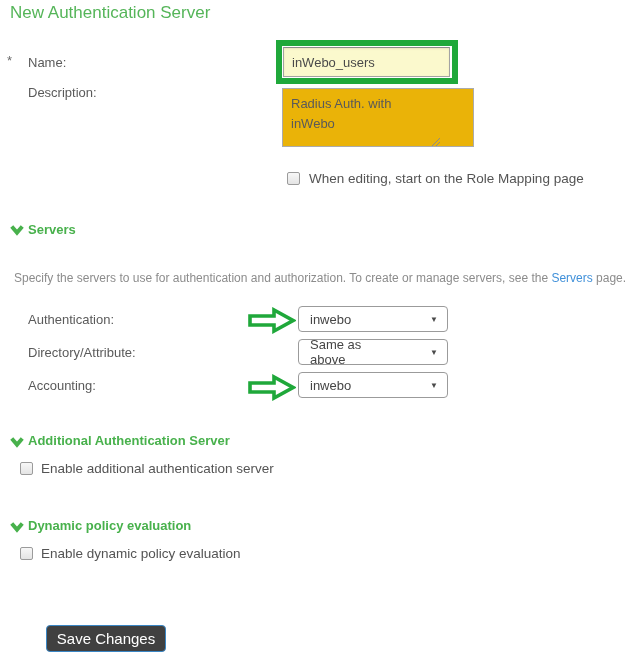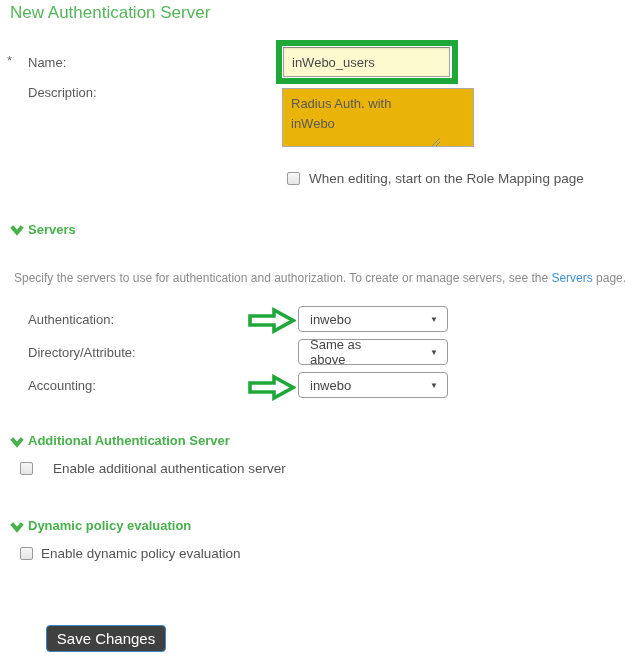--- a/index.html
+++ b/index.html
@@ -177,21 +177,21 @@
   <div class="abs select-box" style="left:298px; top:372px;">
     <span class="select-value">inwebo</span>
     <span class="select-caret">▼</span>
   </div>
 
   <svg class="abs section-chevron" style="left:10px; top:436px;" viewBox="0 0 16 12">
     <path d="M2 2 L8 9 L14 2" fill="none" stroke="#48b14c" stroke-width="4.5"></path>
   </svg>
   <div class="abs section-title" style="left:28px; top:433px;">Additional Authentication Server</div>
   <span class="abs checkbox" style="left:20px; top:462px;"></span>
-  <span class="abs cb-label" style="left:41px; top:461px;margin-left:12px;">Enable additional authentication server</span>
+  <span class="abs cb-label" style="left:41px; top:461px;">Enable additional authentication server</span>
 
   <svg class="abs section-chevron" style="left:10px; top:521px;" viewBox="0 0 16 12">
     <path d="M2 2 L8 9 L14 2" fill="none" stroke="#48b14c" stroke-width="4.5"></path>
   </svg>
   <div class="abs section-title" style="left:28px; top:518px;">Dynamic policy evaluation</div>
   <span class="abs checkbox" style="left:20px; top:547px;"></span>
   <span class="abs cb-label" style="left:41px; top:546px;">Enable dynamic policy evaluation</span>
 
   <div class="abs save-button">Save Changes</div>
 

